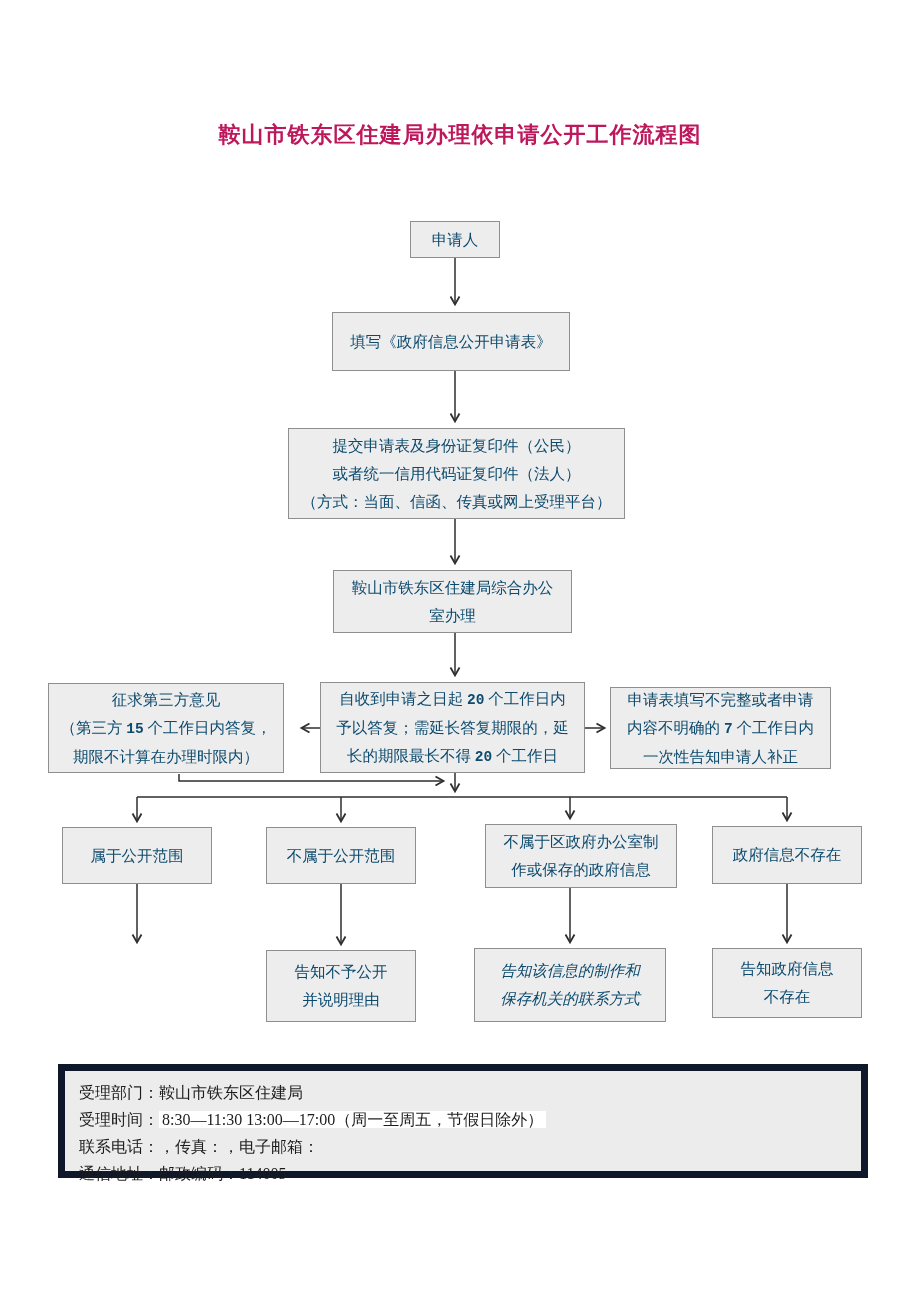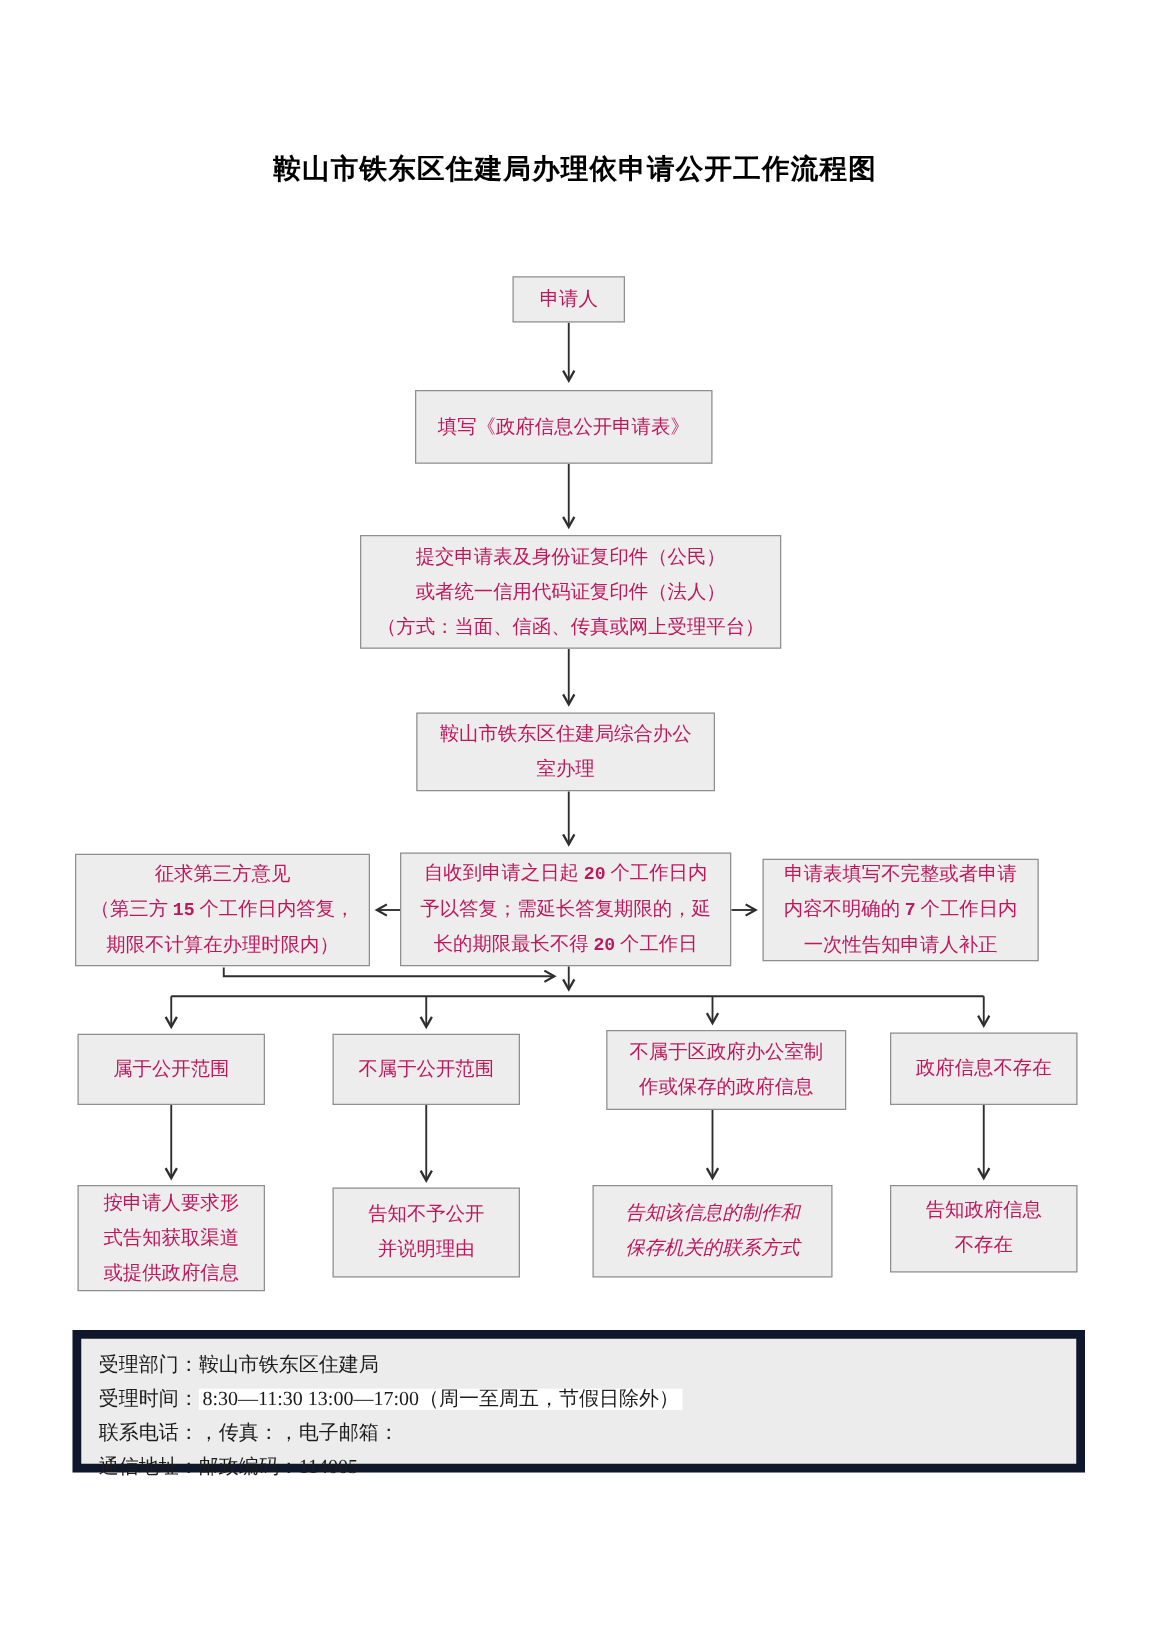--- a/index.html
+++ b/index.html
@@ -11,36 +11,36 @@
     color:#1c1c1c;
     overflow:hidden;
   }
   .title{
     position:absolute;
     left:0;top:120px;width:920px;
     text-align:center;
     font-family:"Liberation Sans","DejaVu Sans",sans-serif;
     font-size:22px;font-weight:bold;
     letter-spacing:1px;
-    color:#000000;
+    color:#be185d;
   }
   svg.edges{position:absolute;left:0;top:0;z-index:1;}
   .flow-node{
     position:absolute;z-index:2;
     background:#ededed;
     border:1px solid #8f8f8f;
     box-sizing:border-box;
     display:flex;align-items:center;justify-content:center;
     text-align:center;
   }
   .flow-node .lbl{
     white-space:pre-line;
     font-size:15.5px;
     line-height:28px;
-    color:#be185d;
+    color:#0c4a6e;
   }
   .flow-node .lbl b{font-family:Liberation Mono, monospace;font-size:14.5px;}
   .footer-box{
     position:absolute;z-index:2;
     left:58px;top:1064px;width:810px;height:114px;
     background:#ececec;border:7px solid #0f172a;
     box-sizing:border-box;
     padding:8px 14px 0 14px;
     font-size:16px;line-height:27px;
   }
@@ -93,21 +93,21 @@
     <span class="lbl">提交申请表及身份证复印件（公民）
 或者统一信用代码证复印件（法人）
 （方式：当面、信函、传真或网上受理平台）</span>
   </div>
 
   <div class="flow-node" style="left:333px;top:570px;width:239px;height:63px;">
     <span class="lbl">鞍山市铁东区住建局综合办公
 室办理</span>
   </div>
 
-  <div class="flow-node" style="left:60px;top:683px;width:236px;height:90px;">
+  <div class="flow-node" style="left:48px;top:683px;width:236px;height:90px;">
     <span class="lbl boldnums">征求第三方意见
 （第三方 <b>15</b> 个工作日内答复，
 期限不计算在办理时限内）</span>
   </div>
 
   <div class="flow-node" style="left:320px;top:682px;width:265px;height:91px;">
     <span class="lbl boldnums">自收到申请之日起 <b>20</b> 个工作日内
 予以答复；需延长答复期限的，延
 长的期限最长不得 <b>20</b> 个工作日</span>
   </div>
@@ -128,25 +128,20 @@
 
   <div class="flow-node" style="left:485px;top:824px;width:192px;height:64px;">
     <span class="lbl">不属于区政府办公室制
 作或保存的政府信息</span>
   </div>
 
   <div class="flow-node" style="left:712px;top:826px;width:150px;height:58px;">
     <span class="lbl">政府信息不存在</span>
   </div>
 
-  <div class="flow-node" style="left:62px;top:948px;width:150px;height:85px;">
-    <span class="lbl">按申请人要求形
-式告知获取渠道
-或提供政府信息</span>
-  </div>
 
   <div class="flow-node" style="left:266px;top:950px;width:150px;height:72px;">
     <span class="lbl">告知不予公开
 并说明理由</span>
   </div>
 
   <div class="flow-node" style="left:474px;top:948px;width:192px;height:74px;font-style:italic;">
     <span class="lbl">告知该信息的制作和
 保存机关的联系方式</span>
   </div>

